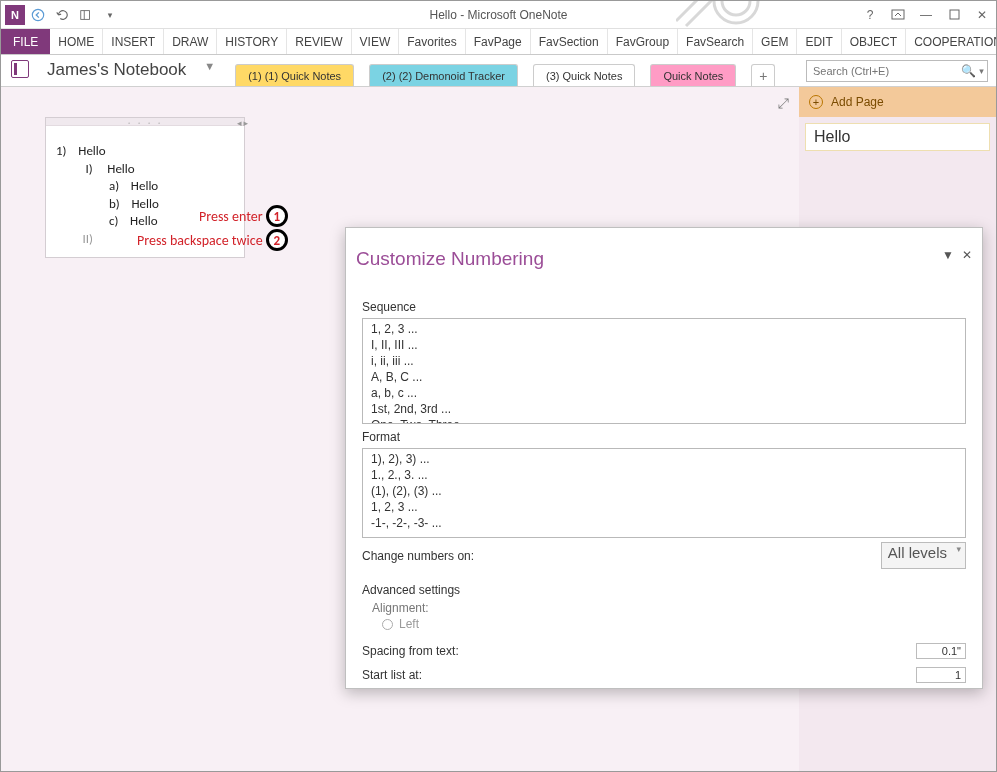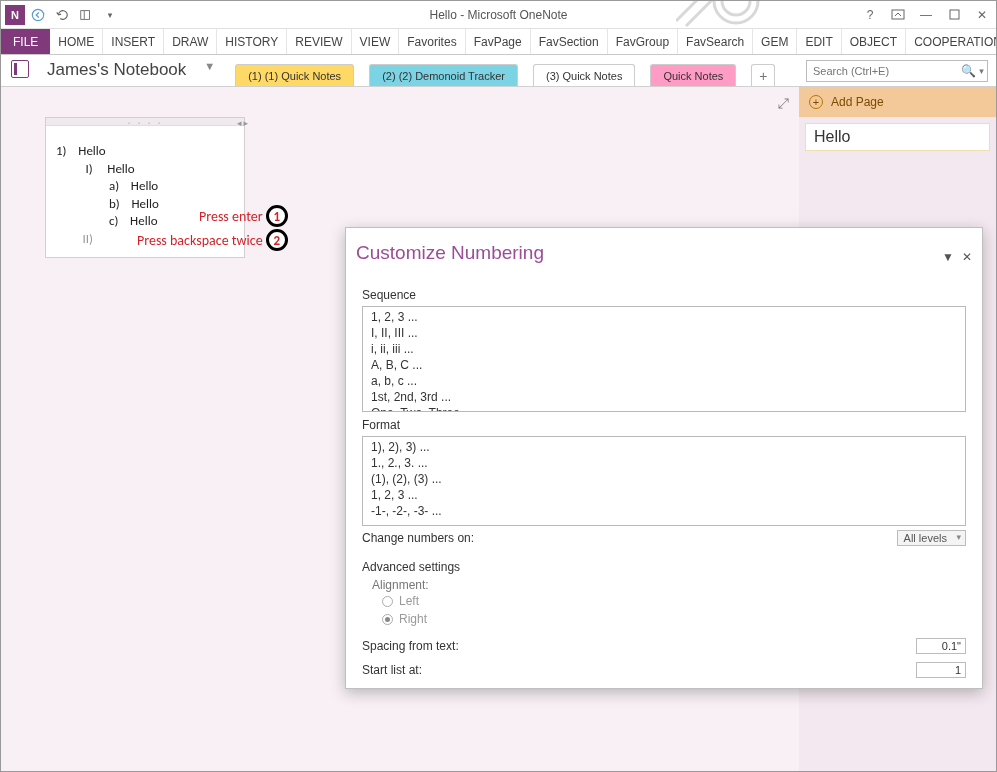--- a/index.html
+++ b/index.html
@@ -59,30 +59,30 @@
 .notebox .body{padding:16px 10px 10px;font-size:13px;font-family:Calibri,Arial,sans-serif;color:#222;line-height:1.35}
 .lst{white-space:pre}
 .II{color:#999}
 
 .annot{position:absolute;color:var(--red);font-size:14px;font-family:Calibri,Arial}
 .circ{display:inline-flex;width:22px;height:22px;border:3px solid #000;border-radius:50%;align-items:center;justify-content:center;color:var(--red);font-weight:bold;font-size:13px;background:#fff}
 
 .fs-toggle{position:absolute;right:10px;top:8px;color:#7a7a7a;font-size:14px}
 
 .panel{position:absolute;left:344px;top:226px;width:638px;height:462px;background:#fff;border:1px solid #bfbfbf;box-shadow:0 4px 14px rgba(0,0,0,.25);display:flex;flex-direction:column}
-.panel-head{display:flex;align-items:flex-end;padding:14px 10px}
+.panel-head{display:flex;align-items:flex-start;padding:20px 10px}
 .panel-title{color:#9b4d97;font-size:19px;font-weight:400}
 .panel-ctrls{margin-left:auto;display:flex;gap:8px;color:#555;font-size:12px}
 .panel-body{padding:4px 16px 10px;overflow:auto;font-size:12px}
 .section-label{font-weight:normal;margin:6px 0 4px}
 .listbox{border:1px solid #b9b9b9;height:106px;overflow-y:scroll;padding:2px 0;background:#fff}
 .listbox .opt{padding:1px 8px;font-size:12px}
 .row{display:flex;align-items:center;margin-top:4px}
 .row .lbl{flex:1}
-.dropdown{border:1px solid #bcbcbc;padding:1px 18px 1px 6px;font-size:11px;color:#555;position:relative;background:#f4f4f4}
+.dropdown{border:1px solid #bcbcbc;padding:1px 18px 7px 6px;font-size:15px;color:#555;position:relative;background:#f4f4f4}
 .dropdown::after{content:"▾";position:absolute;right:4px;top:1px;font-size:9px;color:#888}
 .adv{margin-top:14px}
 .radio{display:flex;align-items:center;gap:6px;color:#9a9a9a;padding:2px 0 2px 20px}
 .radio .dot{width:11px;height:11px;border:1px solid #aaa;border-radius:50%;display:inline-block;position:relative}
 .radio.sel .dot::after{content:"";position:absolute;inset:2px;background:#888;border-radius:50%}
 .numfield{border:1px solid #bcbcbc;width:50px;text-align:right;padding:1px 4px;font-size:11px;background:#fff}
 </style>
 </head>
 <body>
 
@@ -247,24 +247,20 @@
       <span class="dropdown">All levels</span>
     </div>
 
     <div class="adv">
       <div class="section-label">Advanced settings</div>
       <div style="padding-left:10px;color:#777">Alignment:</div>
       <div class="radio">
           <span class="dot"></span>
           <span>Left</span>
         </div>
-      <div class="radio sel">
-          <span class="dot"></span>
-          <span>Right</span>
-        </div>
 
       <div class="row" style="margin-top:10px">
         <span class="lbl">Spacing from text:</span>
         <span class="numfield">0.1"</span>
       </div>
       <div class="row" style="margin-top:8px">
         <span class="lbl">Start list at:</span>
         <span class="numfield">1</span>
       </div>
     </div>

